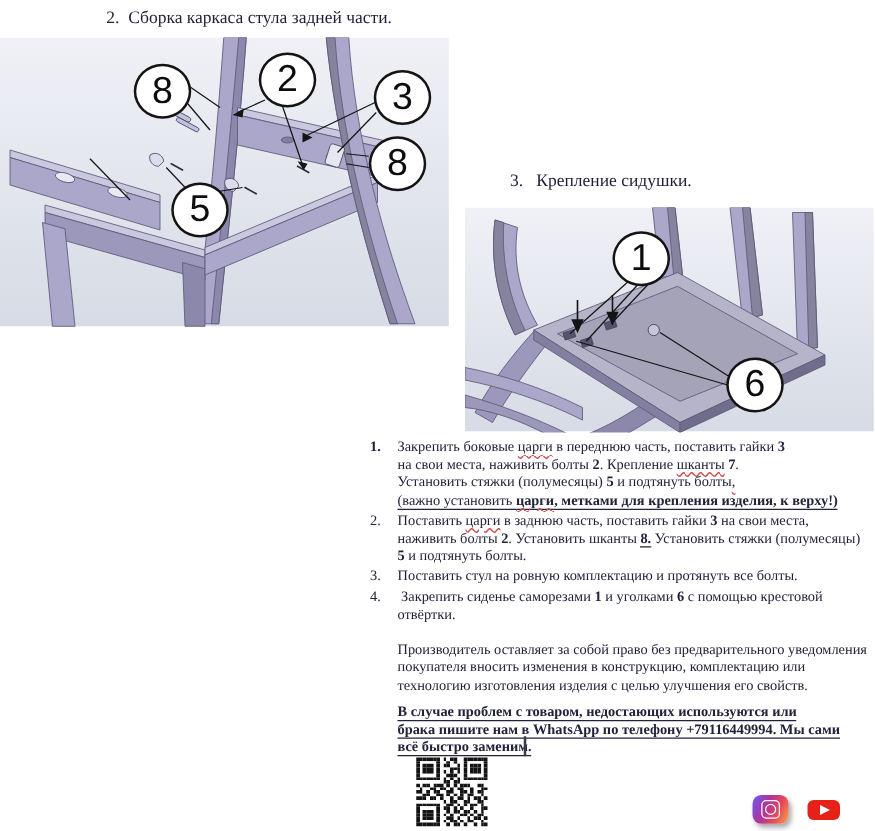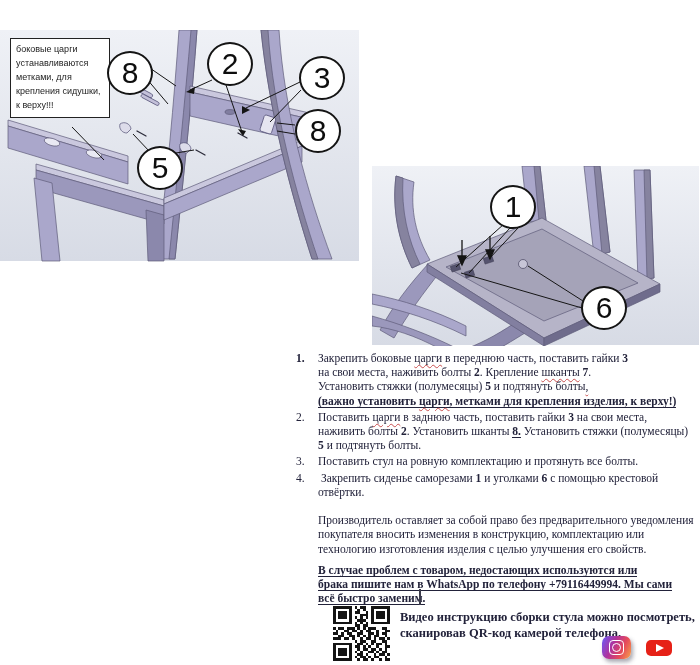--- a/index.html
+++ b/index.html
@@ -50,20 +50,21 @@
                border:1.5px solid #fff;border-radius:50%;}
   .yt{position:absolute;left:646px;top:640px;width:26px;height:16px;background:#e62117;border-radius:5px;}
   .yt .play{position:absolute;left:10px;top:4px;width:0;height:0;
             border-left:8px solid #fff;border-top:4px solid transparent;border-bottom:4px solid transparent;}
 </style>
 </head>
 <body>
 
 <div class="page">
 
+  <div class="title t2">2.  Сборка каркаса стула задней части.</div>
 
   <div class="diagram dleft">
     <svg width="360" height="232" viewBox="0 0 360 232">
       <defs>
         <linearGradient id="gL" x1="0" y1="0" x2="0" y2="1">
           <stop offset="0" stop-color="#eff1f6"></stop>
             <stop offset="1" stop-color="#d7dbe5"></stop>
         </linearGradient>
       </defs>
       <rect x="0" y="0" width="359" height="231" fill="url(#gL)"></rect>
@@ -115,43 +116,39 @@
         <line x1="150" y1="122" x2="133" y2="104"></line>
         <line x1="170" y1="124" x2="194" y2="120"></line>
         <line x1="72" y1="97" x2="104" y2="130"></line>
       </g>
       <g fill="#151515">
         <polygon points="186,62 195,57 194,64"></polygon>
         <polygon points="250,80 242,76 242,84"></polygon>
         <polygon points="243,106 238,99 246,101"></polygon>
       </g>
     </svg>
-    <div class="notebox">боковые царги
-устанавливаются
-метками, для
-крепления сидушки,
-к верху!!!</div>
     <div class="callout co-8a">
         <span>8</span>
       </div>
     <div class="callout co-2">
         <span>2</span>
       </div>
     <div class="callout co-3">
         <span>3</span>
       </div>
     <div class="callout co-8b">
         <span>8</span>
       </div>
     <div class="callout co-5">
         <span>5</span>
       </div>
   </div>
 
 
+  <div class="title t3">3.   Крепление сидушки.</div>
 
   <div class="diagram dright">
     <svg width="328" height="180" viewBox="0 0 328 180">
       <defs>
         <linearGradient id="gR" x1="0" y1="0" x2="0" y2="1">
           <stop offset="0" stop-color="#eff1f6"></stop>
             <stop offset="1" stop-color="#d7dbe5"></stop>
         </linearGradient>
       </defs>
       <rect width="327" height="179" fill="url(#gR)"></rect>
@@ -200,21 +197,21 @@
         <span>6</span>
       </div>
   </div>
 
   <div class="instr">
     <div class="item">
       <span class="num">1.</span>
       <div class="body"><span>Закрепить боковые </span><span style="text-decoration: underline 1px wavy rgb(201, 79, 79); text-underline-offset: 2px;">царги</span><span> в переднюю часть, поставить гайки </span><span style="font-weight: bold;">3</span><span>
 на свои места, наживить болты </span><span style="font-weight: bold;">2</span><span>. Крепление </span><span style="text-decoration: underline 1px wavy rgb(201, 79, 79); text-underline-offset: 2px;">шканты</span><span> </span><span style="font-weight: bold;">7</span><span>.
 Установить стяжки (полумесяцы) </span><span style="font-weight: bold;">5</span><span> и подтянуть болты</span><span style="text-decoration: underline 1px wavy rgb(201, 79, 79); text-underline-offset: 2px;">,</span><span>
-</span><span style="font-weight: bold; border-bottom: 1px solid currentcolor;">(важно установить </span><span style="font-weight: bold; text-decoration: underline 1px wavy rgb(201, 79, 79); text-underline-offset: 2px; border-bottom: 1px solid currentcolor;">царги</span><span style="font-weight: bold; border-bottom: 1px solid currentcolor;">, метками для крепления изделия, к верху!)</span></div>
+</span><span style="font-weight: normal; border-bottom: 1px solid currentcolor;">(важно установить </span><span style="font-weight: bold; text-decoration: underline 1px wavy rgb(201, 79, 79); text-underline-offset: 2px; border-bottom: 1px solid currentcolor;">царги</span><span style="font-weight: bold; border-bottom: 1px solid currentcolor;">, метками для крепления изделия, к верху!)</span></div>
     </div>
     <div class="item">
       <span class="num">2.</span>
       <div class="body"><span>Поставить </span><span style="text-decoration: underline 1px wavy rgb(201, 79, 79); text-underline-offset: 2px;">царги</span><span> в заднюю часть, поставить гайки </span><span style="font-weight: bold;">3</span><span> на свои места,
 наживить болты </span><span style="font-weight: bold;">2</span><span>. Установить шканты </span><span style="font-weight: bold; border-bottom: 1px solid currentcolor;">8.</span><span> Установить стяжки (полумесяцы)
 </span><span style="font-weight: bold;">5</span><span> и подтянуть болты.</span></div>
     </div>
     <div class="item">
       <span class="num">3.</span>
       <div class="body"><span>Поставить стул на ровную комплектацию и протянуть все болты.</span></div>
@@ -670,22 +667,20 @@
       <div style="background: rgb(20, 20, 20);"></div>
       <div style="background: rgb(255, 255, 255);"></div>
       <div style="background: rgb(20, 20, 20);"></div>
       <div style="background: rgb(255, 255, 255);"></div>
       <div style="background: rgb(255, 255, 255);"></div>
       <div style="background: rgb(20, 20, 20);"></div>
       <div style="background: rgb(255, 255, 255);"></div>
       <div style="background: rgb(20, 20, 20);"></div>
       <div style="background: rgb(20, 20, 20);"></div>
     </div>
-  <div class="qrtext"><span style="font-weight: bold;">Видео инструкцию сборки стула можно посмотреть,
-сканировав QR-код камерой телефона.</span></div>
   <div class="insta">
     <div class="cam"></div>
     <div class="lens"></div>
   </div>
   <div class="yt">
     <div class="play"></div>
   </div>
 
 </div>
 

